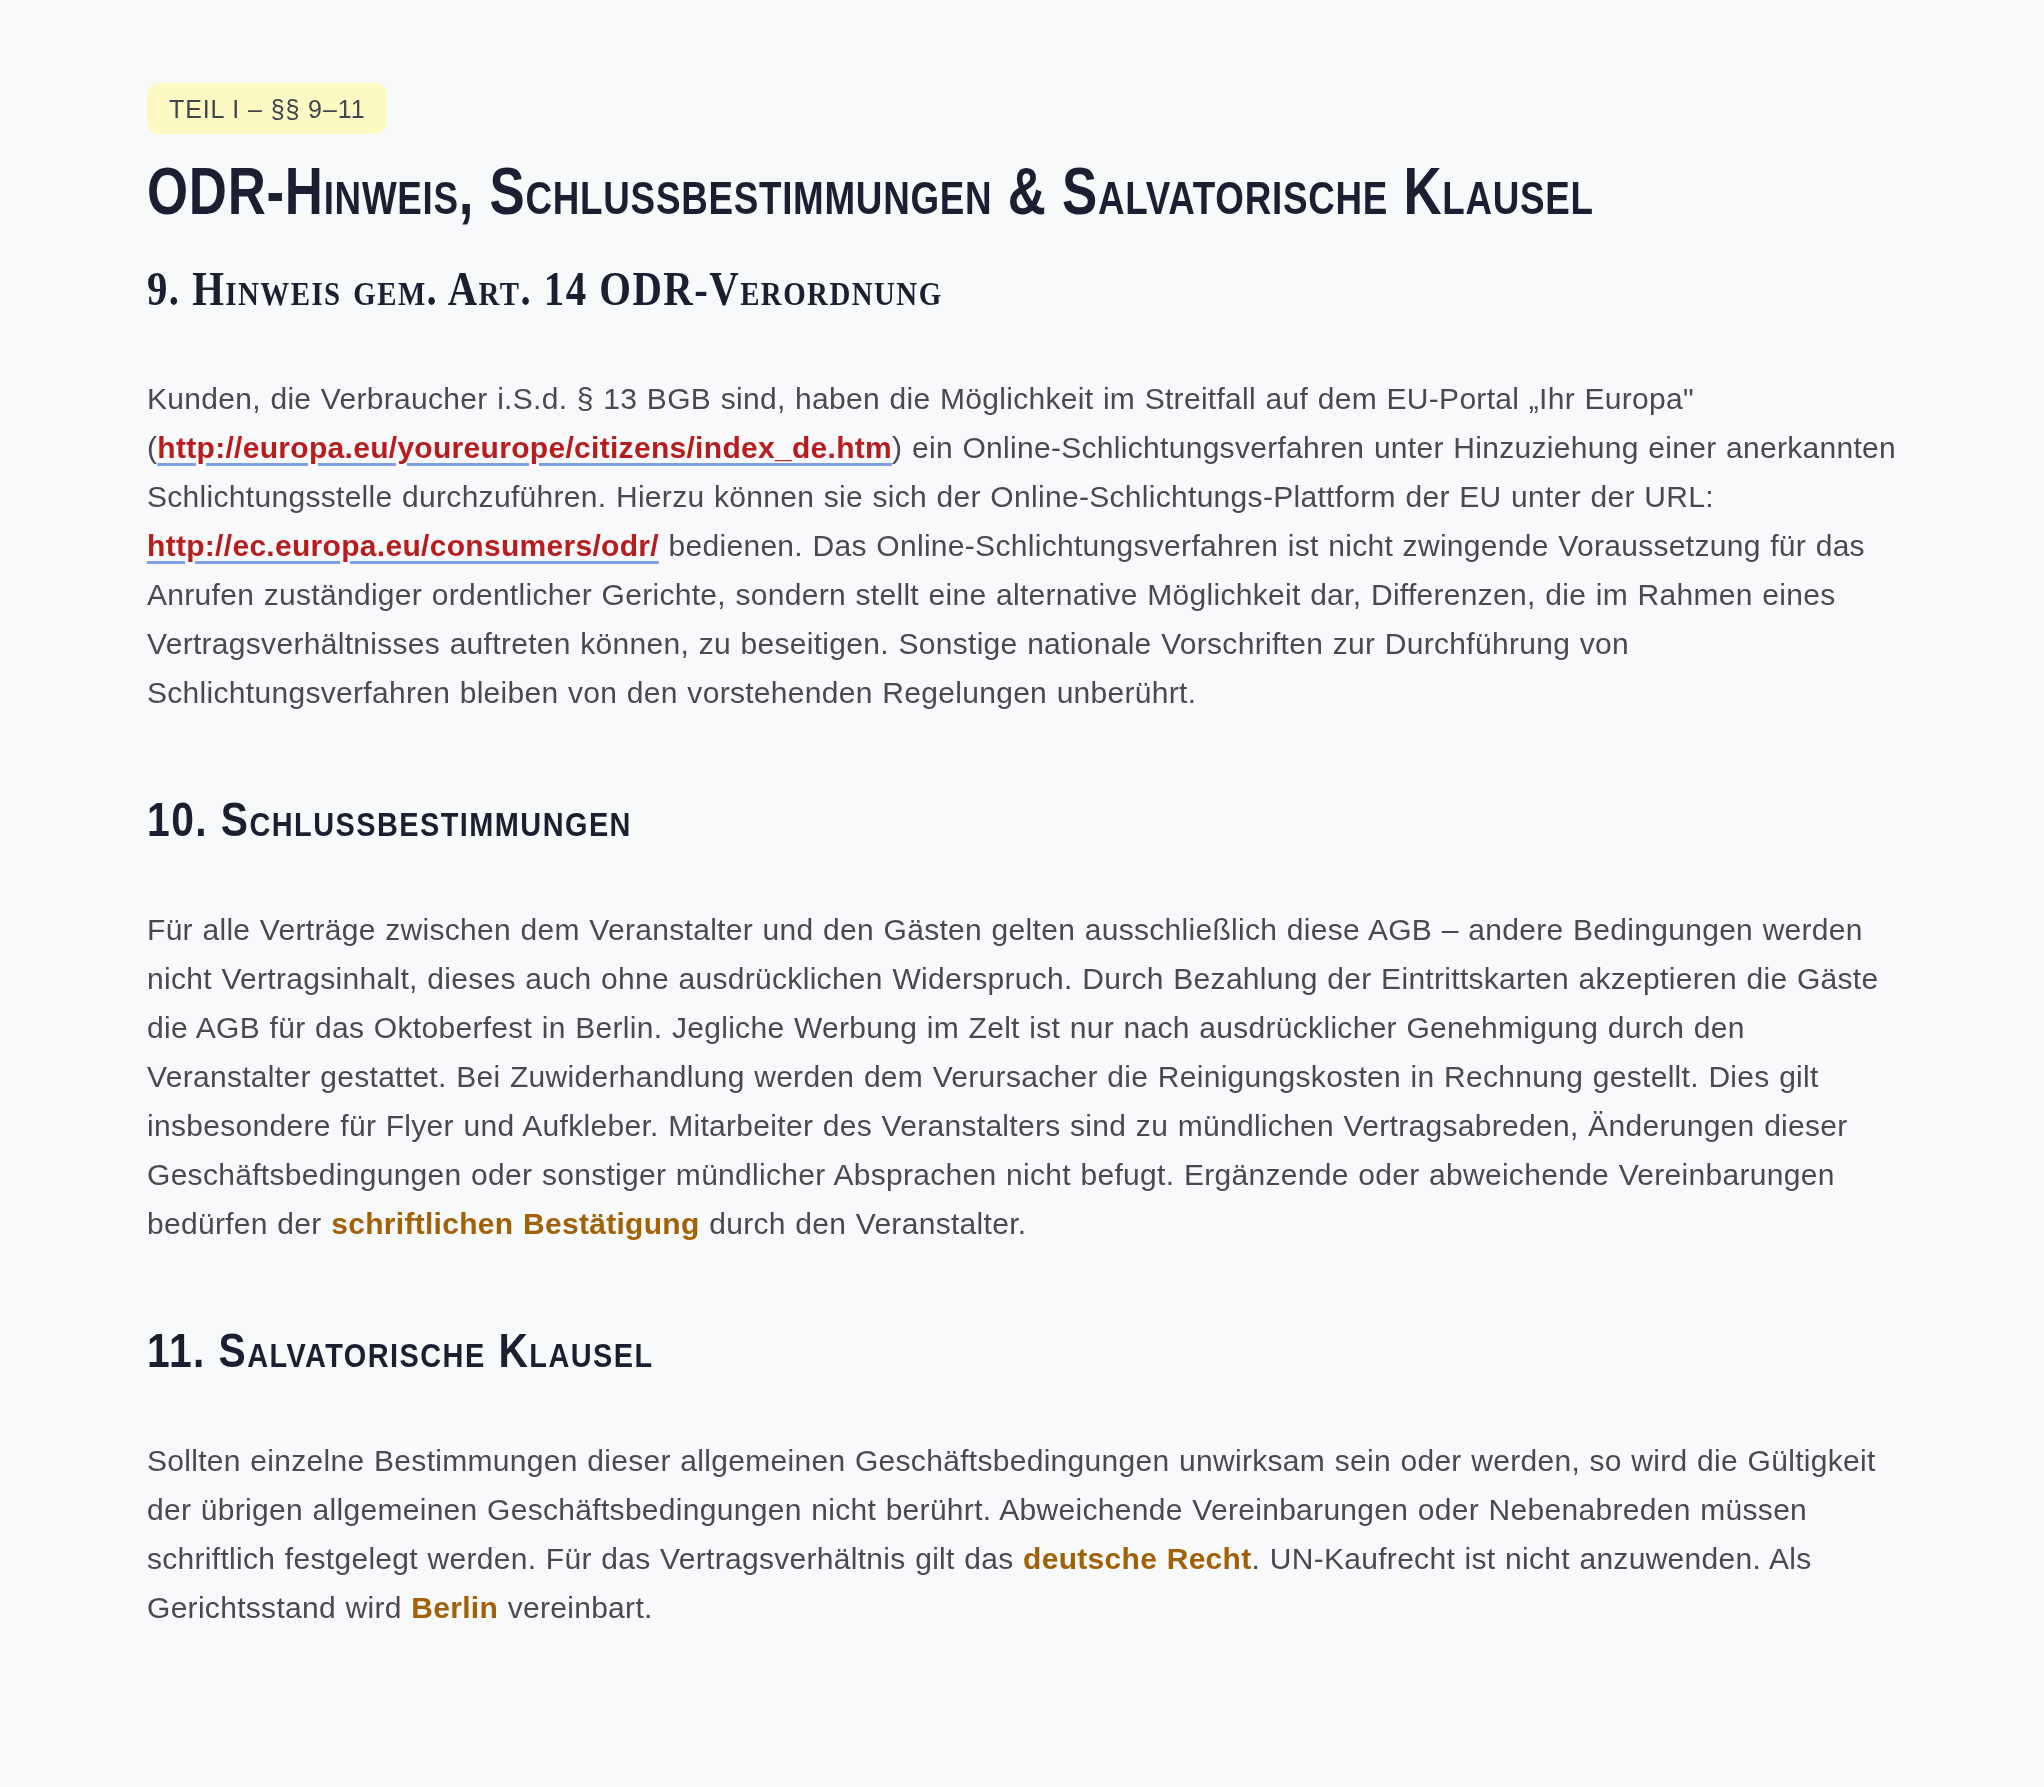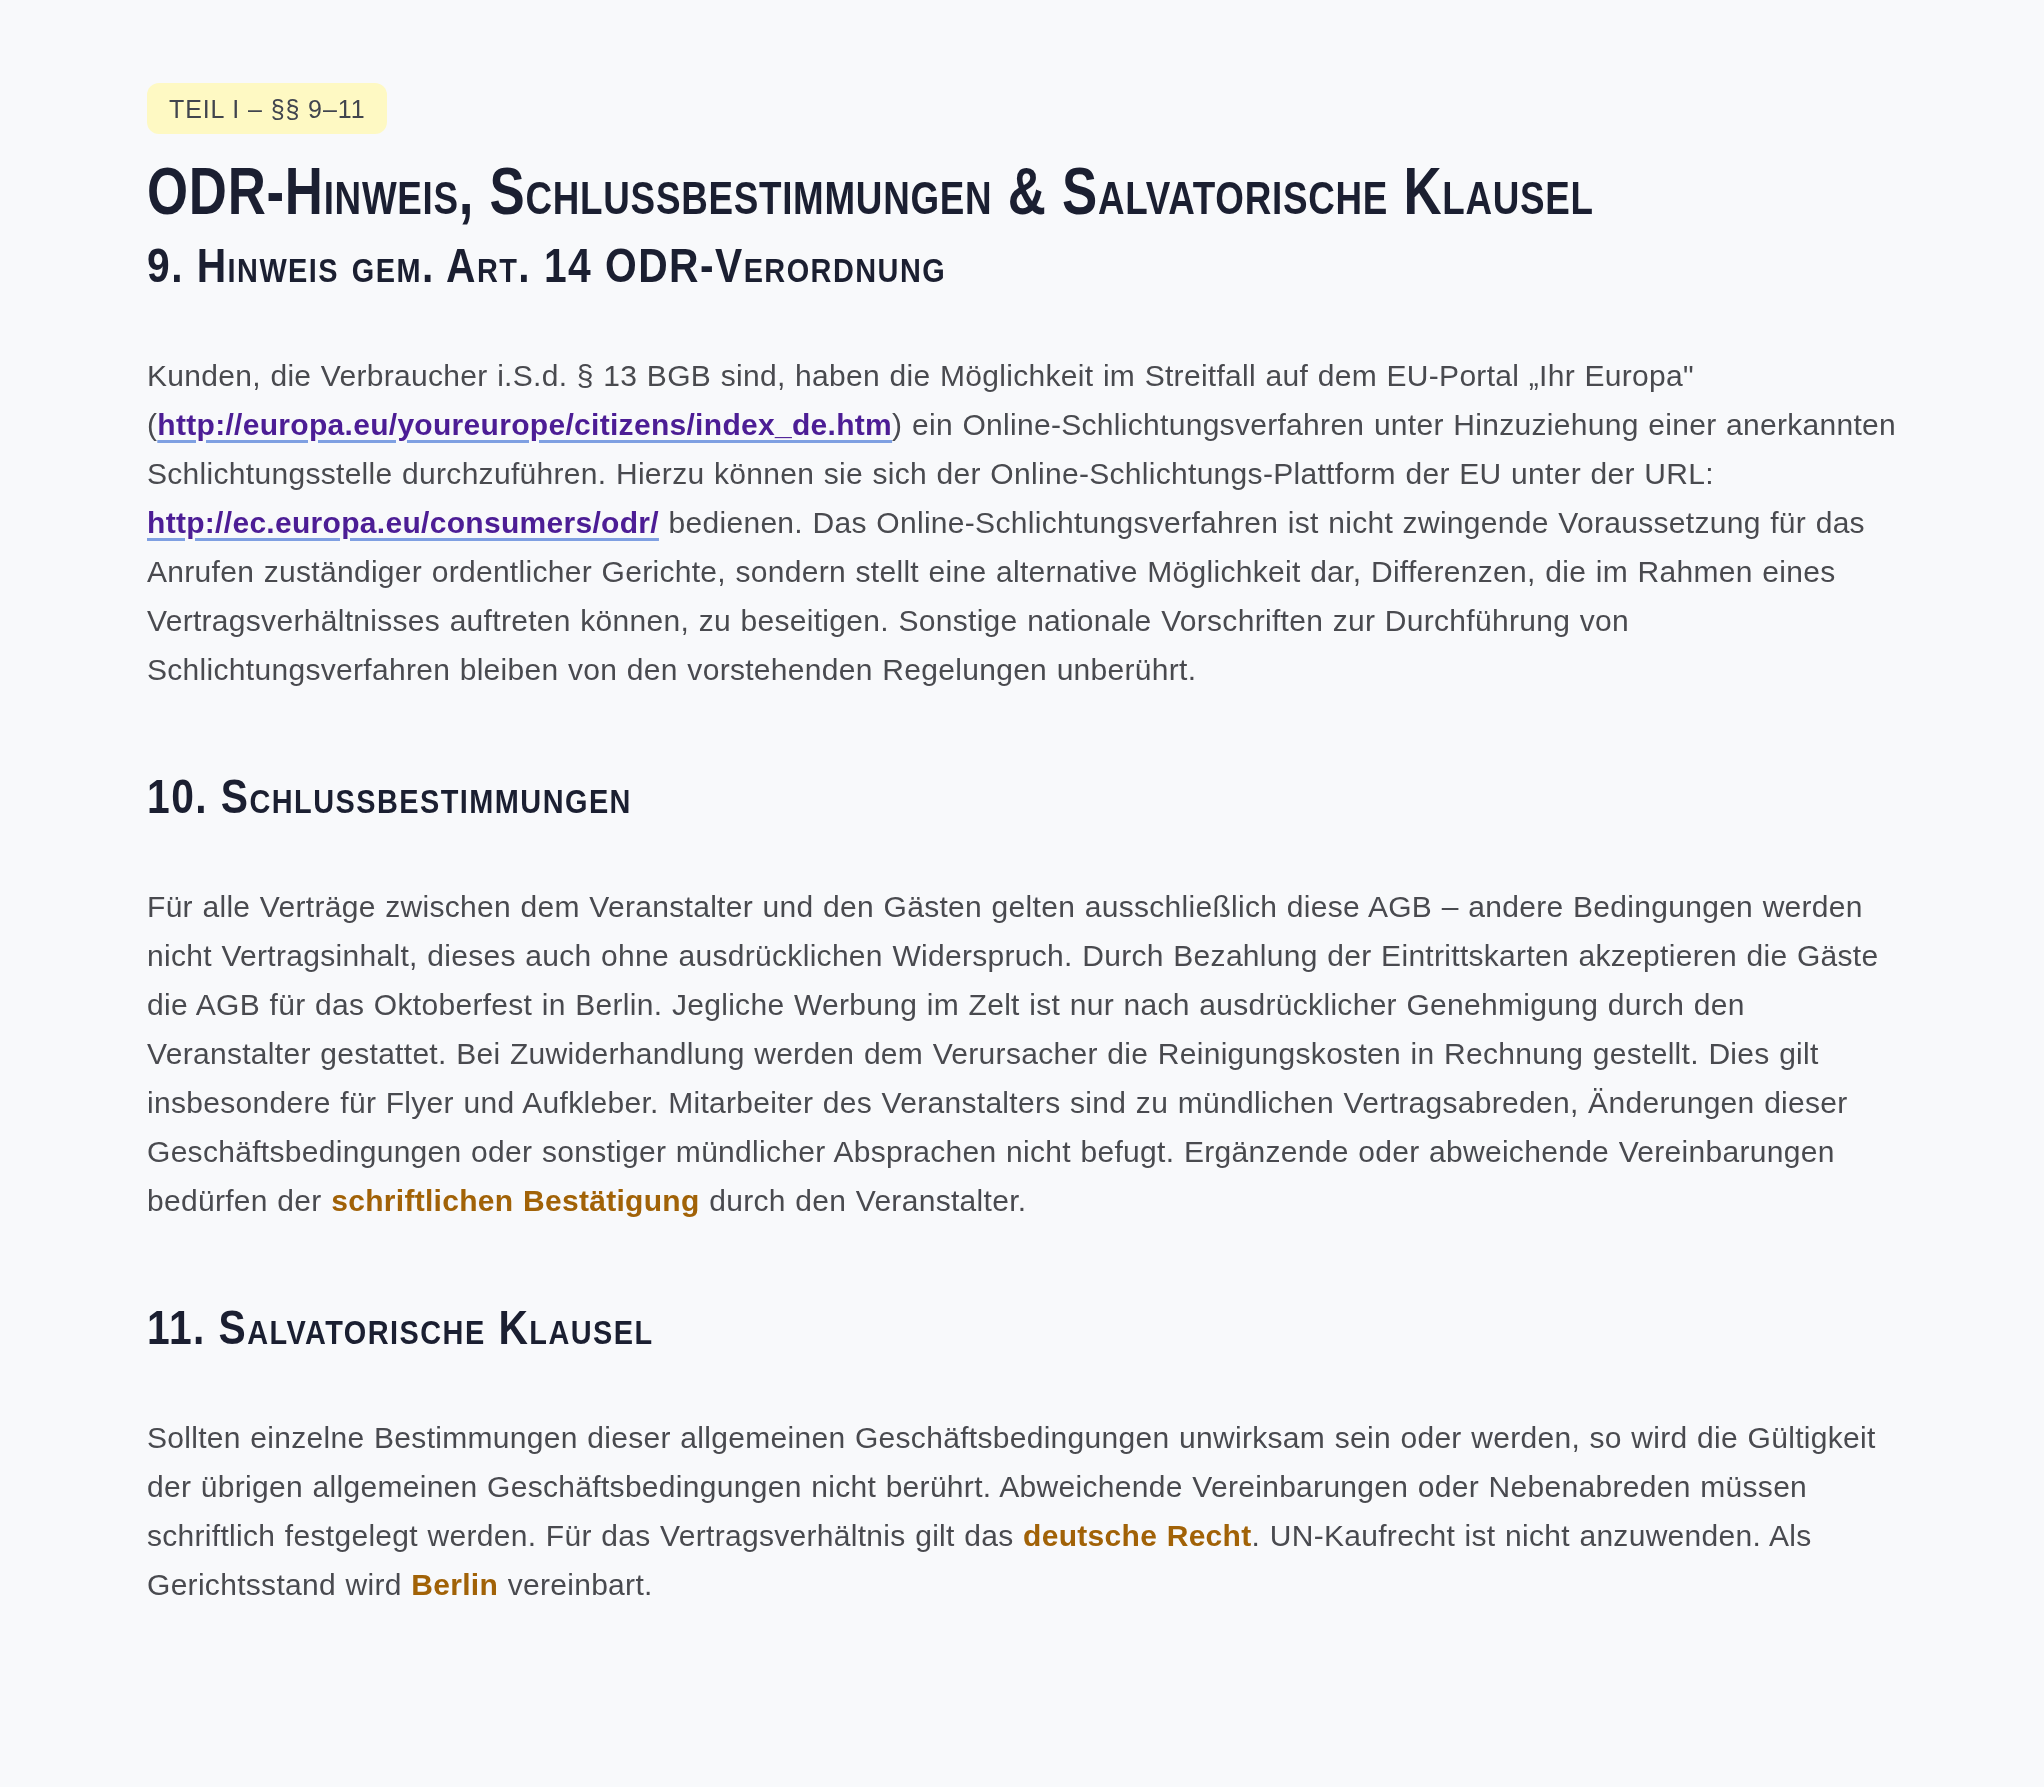--- a/index.html
+++ b/index.html
@@ -44,32 +44,32 @@
     line-height: 61px;
     font-weight: 600;
     color: #1b1f31;
     font-variant: small-caps;
     letter-spacing: 1.7px;
     white-space: nowrap;
     transform: scaleX(0.85);
     transform-origin: 0 50%;
   }
   .section-heading-wrap { margin-top: 72px; }
-  .section-heading-wrap.first { margin-top: 5px; }
+  .section-heading-wrap.first { margin-top: 28px; font-family: Liberation Serif, serif; }
   p.body-text {
     margin: 55px 0 0 0;
     font-size: 30px;
     line-height: 49px;
     color: #494a4f;
     letter-spacing: 0.3px;
     word-spacing: 0.9px;
     max-width: 1755px;
   }
   p.body-text a.link {
-    color: #4c1d95;
+    color: #b91c1c;
     font-weight: 700;
     text-decoration: underline;
     text-decoration-color: #7fa0e2;
     text-decoration-thickness: 2.6px;
     text-underline-offset: 5.1px;
     margin-top: 48px;
   }
   p.body-text strong.b {
     font-weight: 700;
     color: #a16207;

